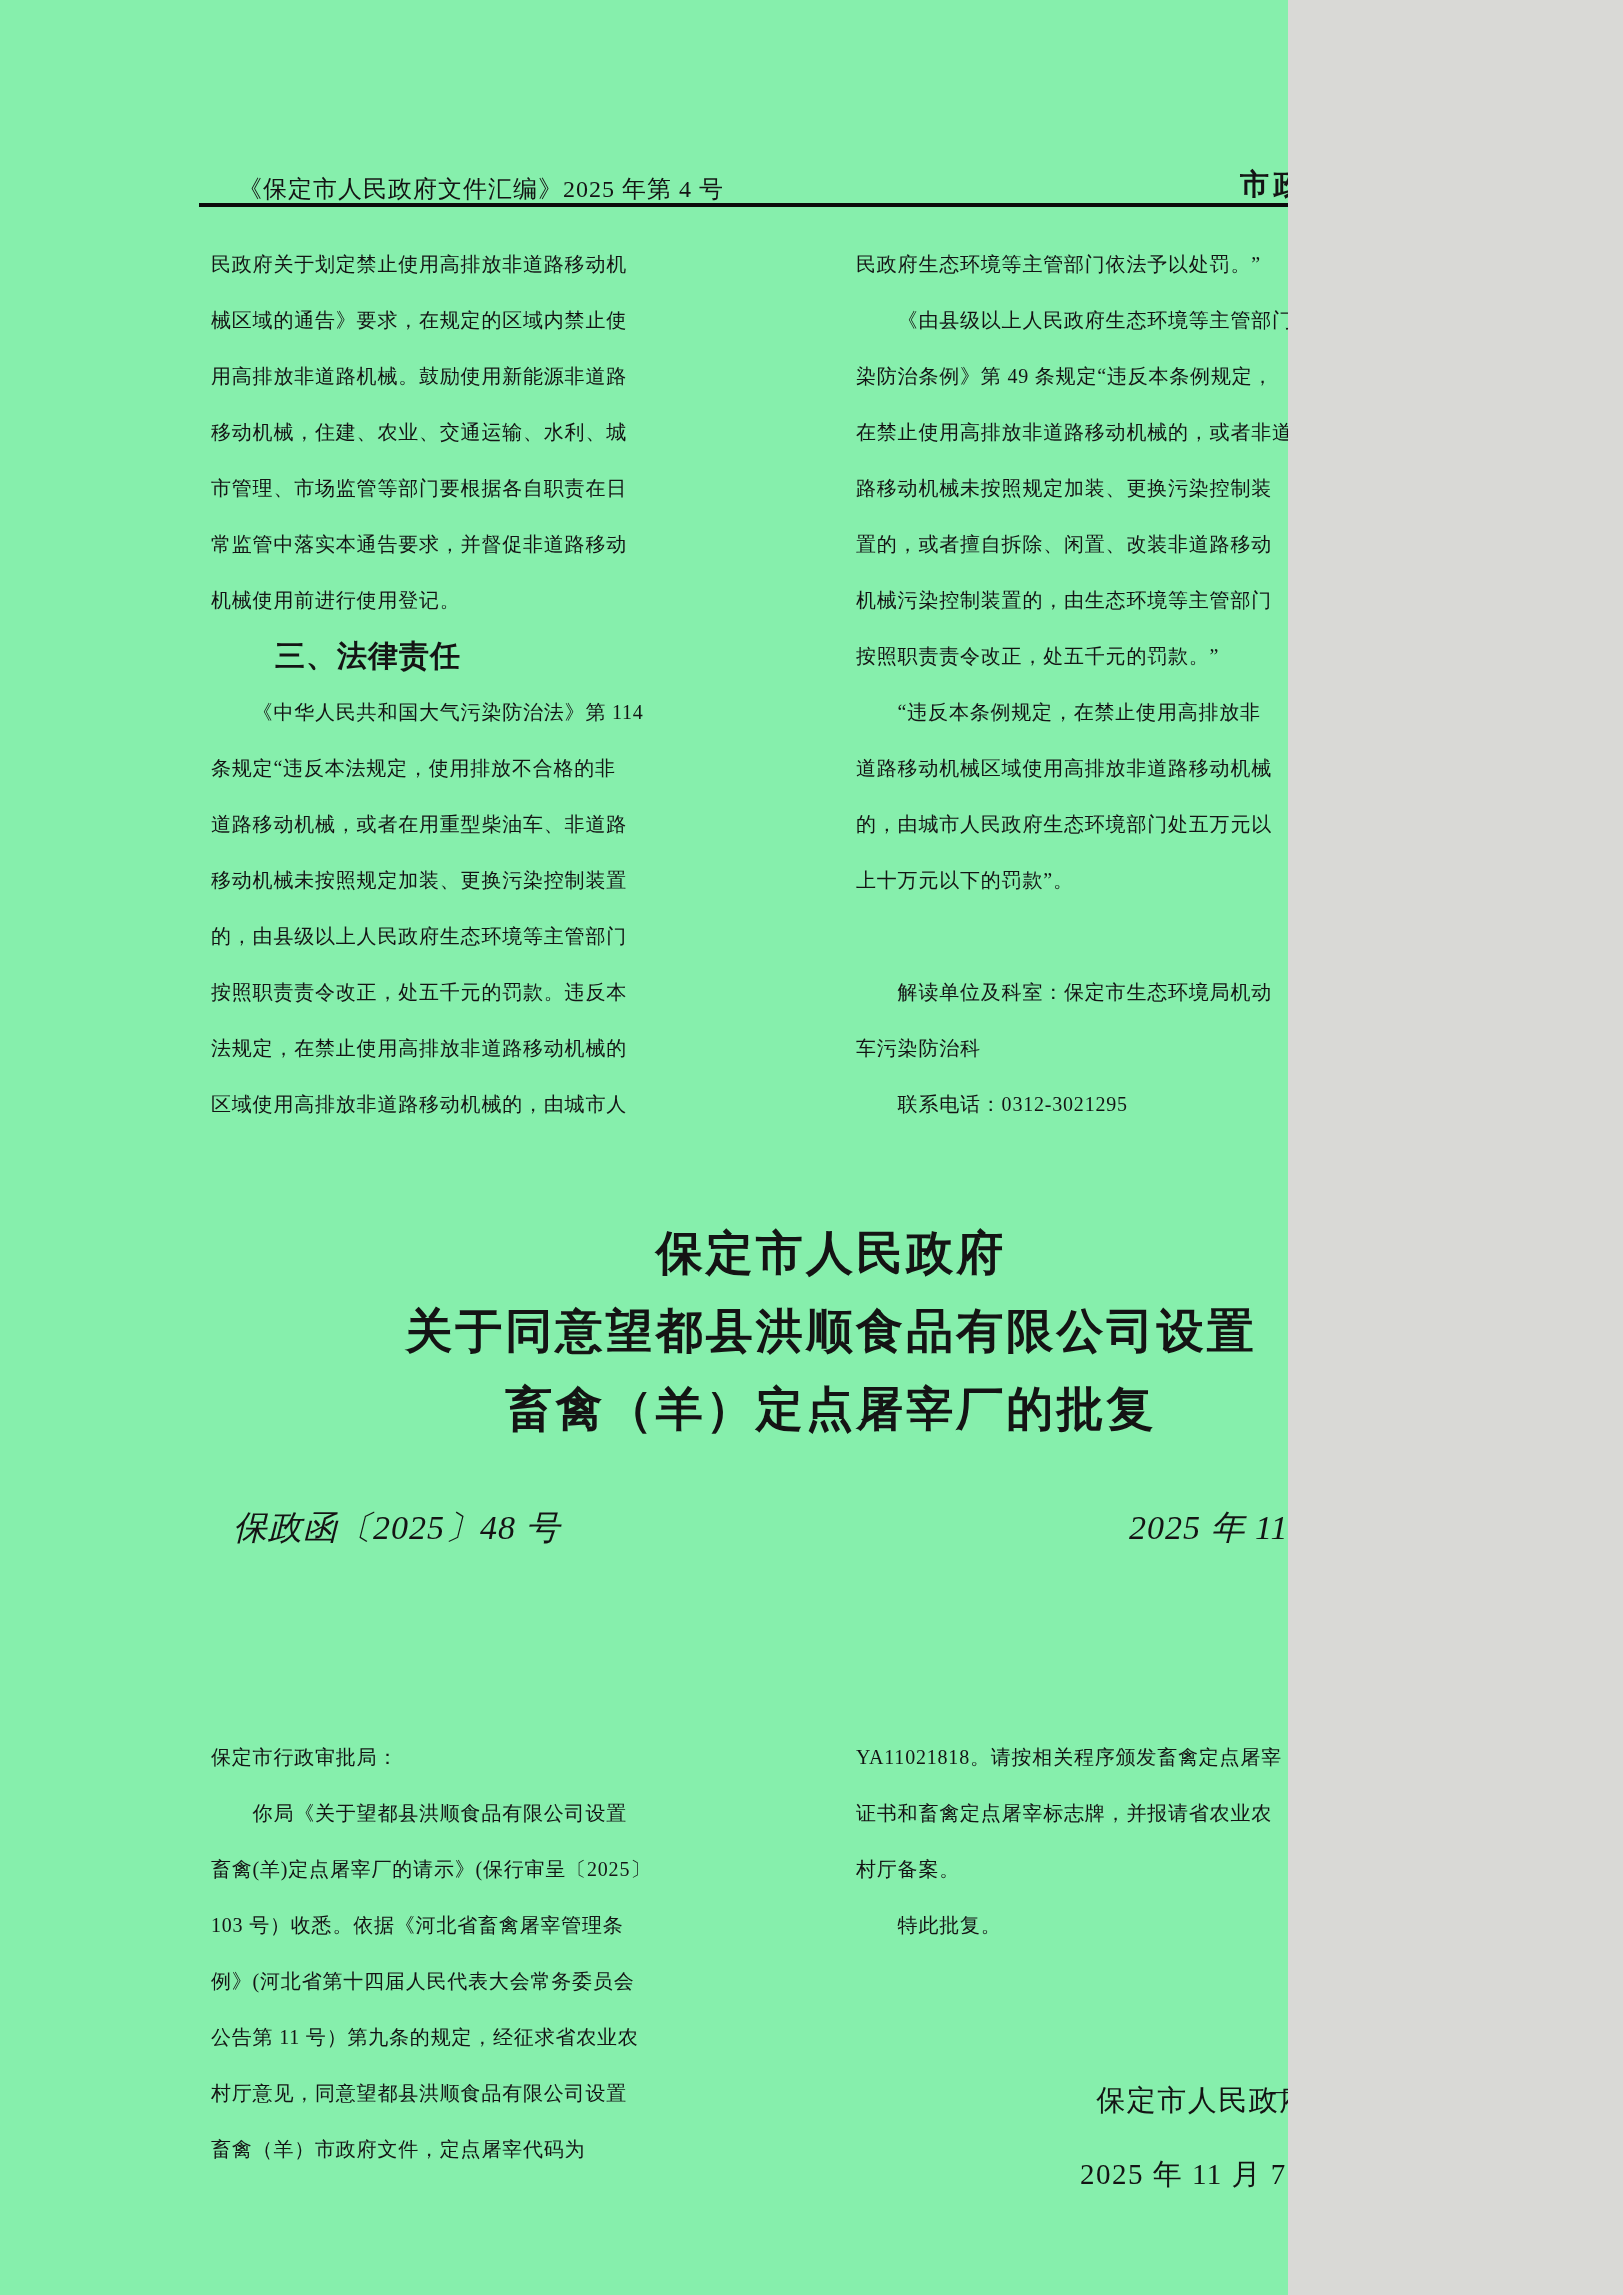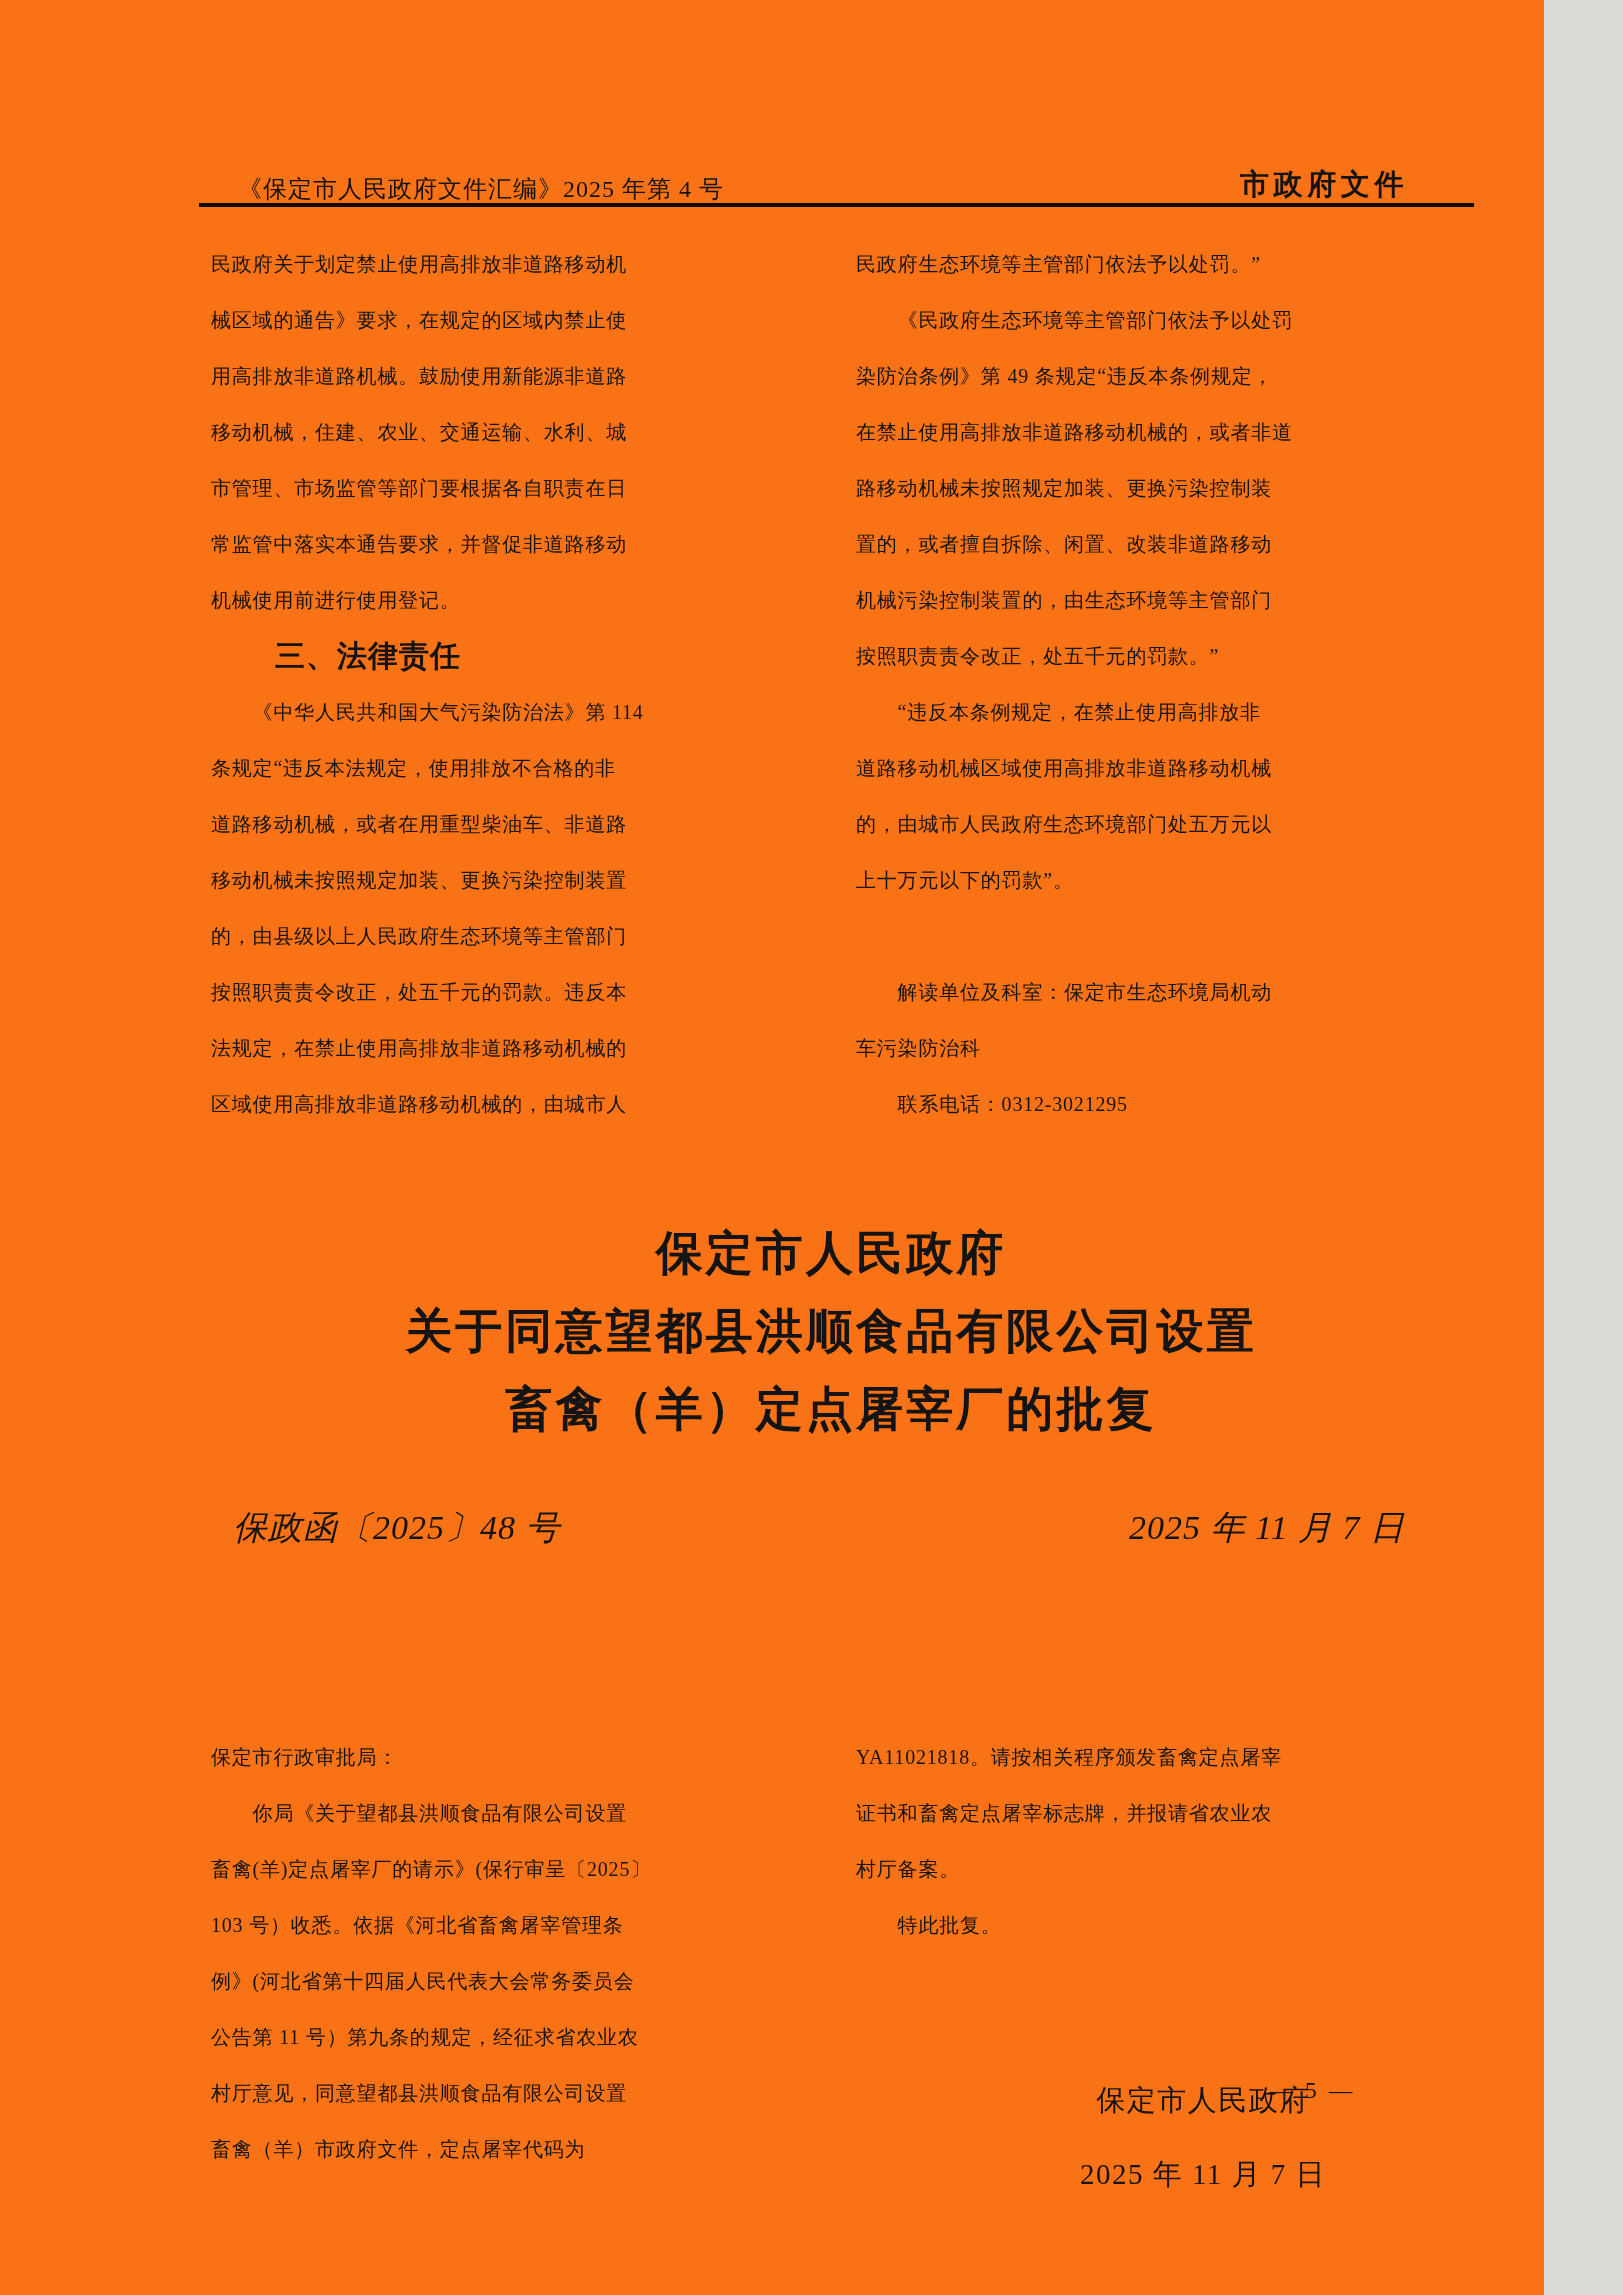--- a/index.html
+++ b/index.html
@@ -1,19 +1,19 @@
 <!DOCTYPE html>
 <html style="font-size:8.2px"><head>
 <meta charset="utf-8">
 <style>
   html,body{margin:0;padding:0;background:#d9d9d6;}
   .page{
     position:relative;
-    width:1544px;height:2295px;
-    background:#f97316;
+    width:1288px;height:2295px;
+    background:#86efac;
     color:#141414;
     font-family:"Liberation Serif", serif;
     overflow:hidden;
   }
   
   .page-header{
     position:absolute;left:238px;top:165px;width:1170px;
     display:flex;justify-content:space-between;align-items:flex-end;
   }
   .header-left{font-size:24px;letter-spacing:1px;white-space:nowrap;}
@@ -90,21 +90,21 @@
           <div class="line">移动机械未按照规定加装、更换污染控制装置</div>
           <div class="line">的，由县级以上人民政府生态环境等主管部门</div>
           <div class="line">按照职责责令改正，处五千元的罚款。违反本</div>
           <div class="line">法规定，在禁止使用高排放非道路移动机械的</div>
           <div class="line">区域使用高排放非道路移动机械的，由城市人</div>
         </div>
     </div>
     <div class="col">
       <div>
           <div class="line">民政府生态环境等主管部门依法予以处罚。”</div>
-          <div class="line">　　《民政府生态环境等主管部门依法予以处罚</div>
+          <div class="line">　　《由县级以上人民政府生态环境等主管部门</div>
           <div class="line">染防治条例》第 49 条规定“违反本条例规定，</div>
           <div class="line">在禁止使用高排放非道路移动机械的，或者非道</div>
           <div class="line">路移动机械未按照规定加装、更换污染控制装</div>
           <div class="line">置的，或者擅自拆除、闲置、改装非道路移动</div>
           <div class="line">机械污染控制装置的，由生态环境等主管部门</div>
           <div class="line">按照职责责令改正，处五千元的罚款。”</div>
           <div class="line">　　“违反本条例规定，在禁止使用高排放非</div>
           <div class="line">道路移动机械区域使用高排放非道路移动机械</div>
           <div class="line">的，由城市人民政府生态环境部门处五万元以</div>
           <div class="line">上十万元以下的罚款”。</div>

